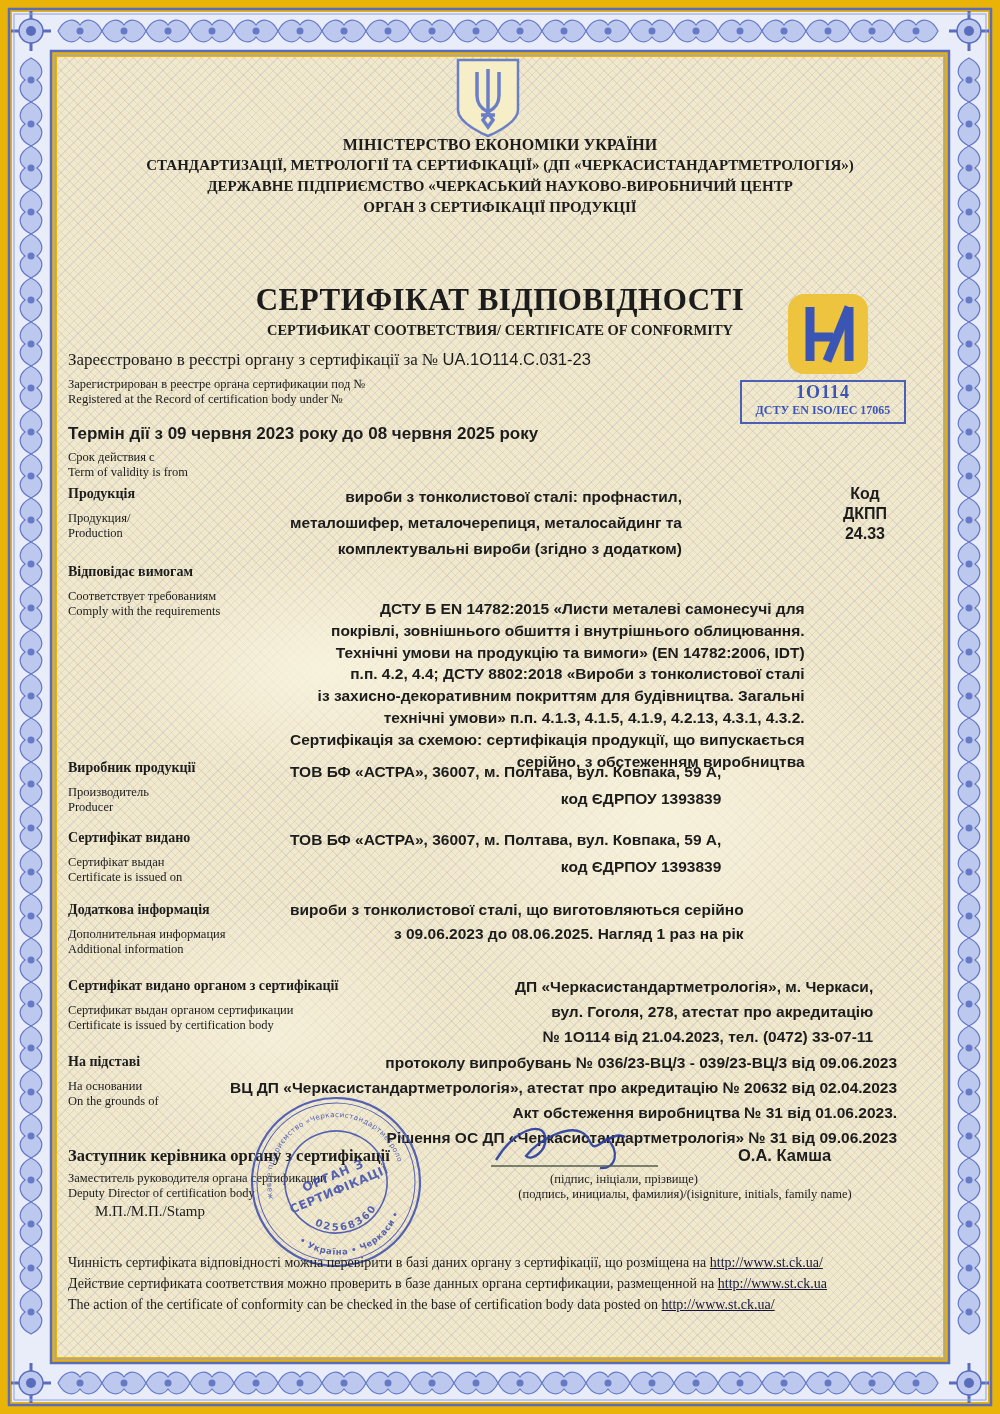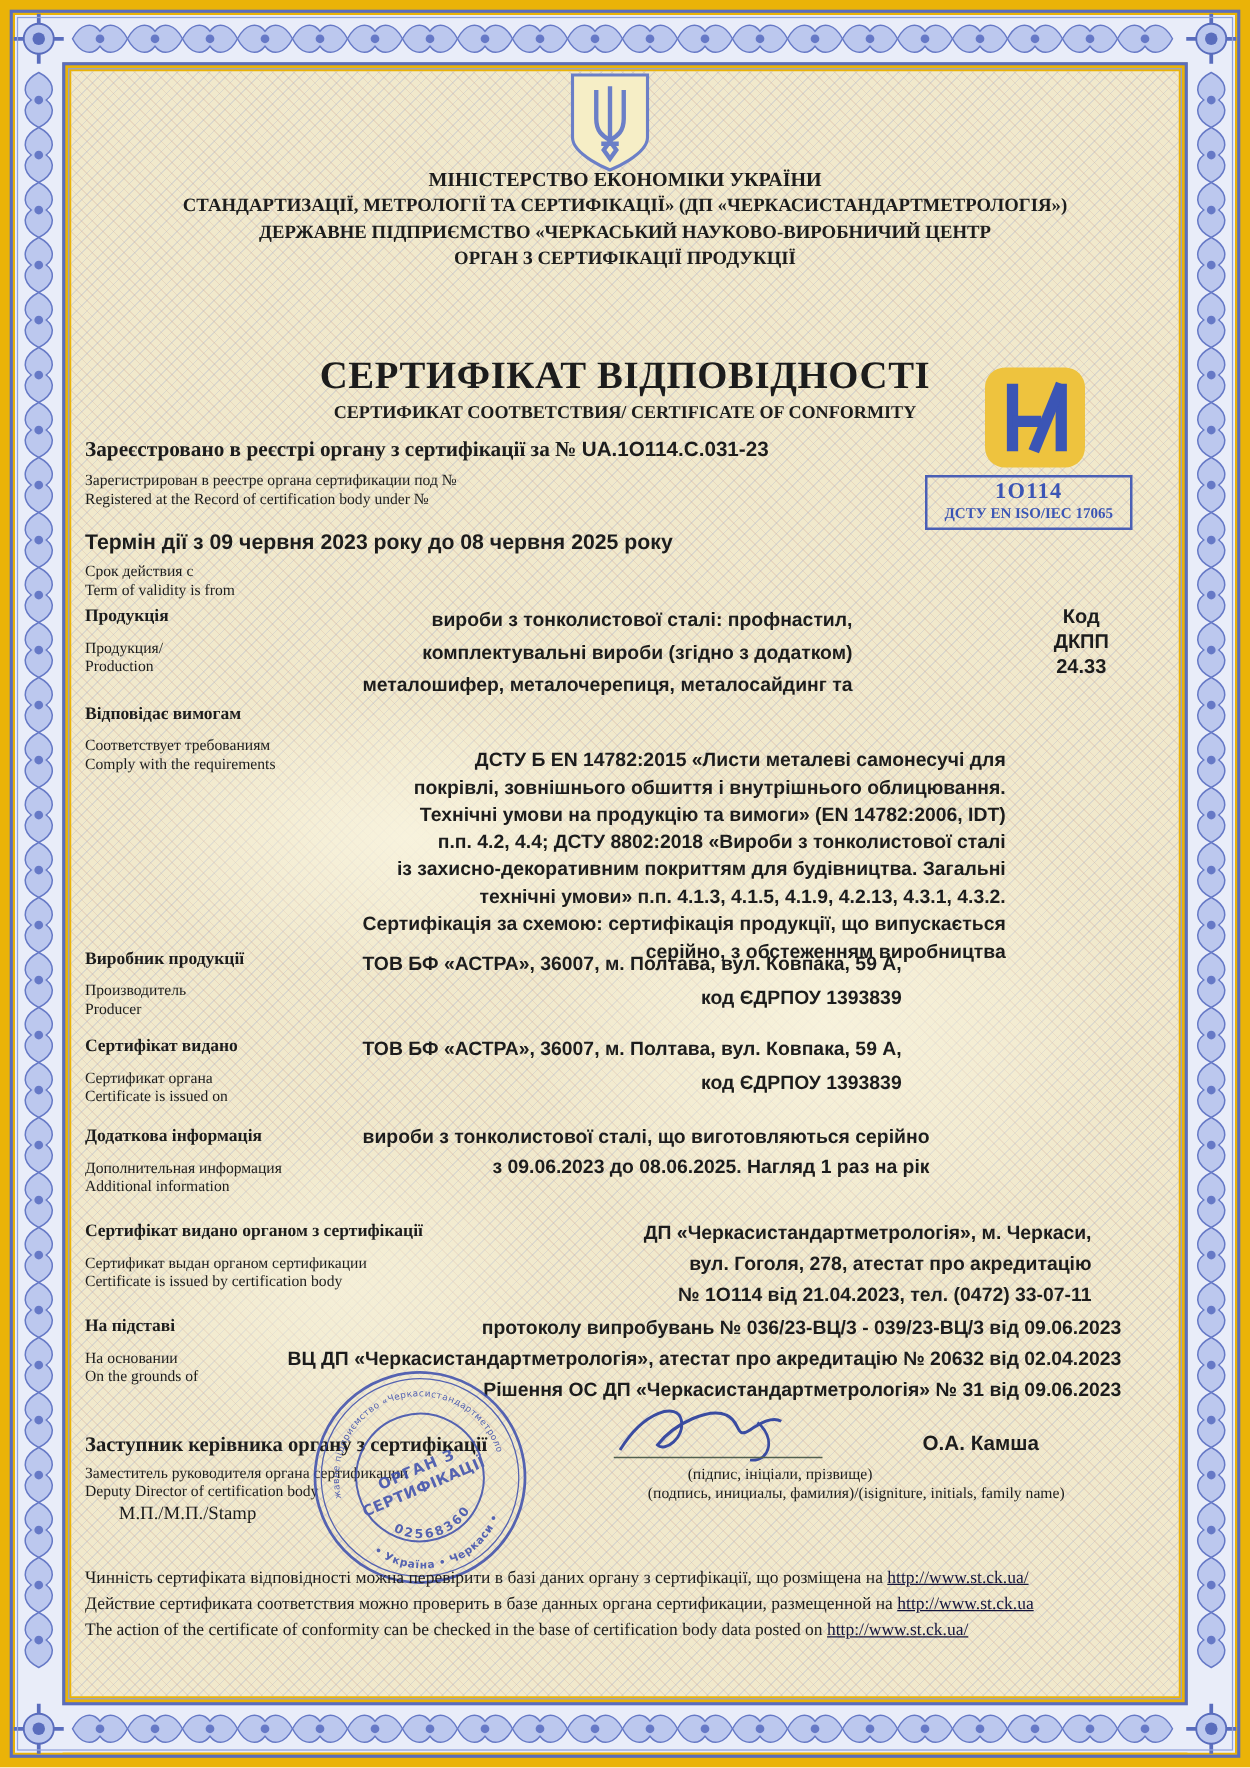--- a/index.html
+++ b/index.html
@@ -14,21 +14,21 @@
       repeating-linear-gradient(135deg, rgba(128,148,208,0.20) 0 1px, rgba(0,0,0,0) 1px 6px);}
   .wm{position:absolute;pointer-events:none;}
   .wm1{left:110px;top:555px;width:430px;height:230px;
        background:radial-gradient(ellipse at center, rgba(248,243,222,0.95) 0%, rgba(248,243,222,0) 70%);}
   .wm2{left:420px;top:620px;width:480px;height:400px;
        background:radial-gradient(ellipse at center, rgba(248,243,222,0.9) 0%, rgba(248,243,222,0) 70%);}
   .wm3{left:90px;top:900px;width:360px;height:260px;
        background:radial-gradient(ellipse at center, rgba(246,241,219,0.8) 0%, rgba(246,241,219,0) 70%);}
   .frame-svg{position:absolute;left:0;top:0;}
   
-  .serif-b{font-family:"Liberation Serif",serif;font-weight:bold;}
+  .serif-b{font-family:"Liberation Serif",serif;font-weight:normal;}
   .sans-b{font-family:"Liberation Sans",sans-serif;font-weight:bold;}
   .hdr{left:0;right:0;text-align:center;line-height:21px;}
   .hdr .h1{font-size:16px;font-weight:bold;}
   .hdr .h2{font-size:15px;font-weight:bold;}
   .title-main{left:0;right:0;text-align:center;font-size:31px;font-weight:bold;letter-spacing:0.5px;}
   .title-sub{left:0;right:0;text-align:center;font-size:14.5px;font-weight:bold;}
   .lbl{font-size:14px;font-weight:bold;white-space:nowrap;}
   .sub{font-size:12.5px;line-height:15px;white-space:nowrap;}
   .val{font-family:"Liberation Sans",sans-serif;font-weight:bold;font-size:15.5px;white-space:nowrap;text-align:right;}
   .lh26 div{line-height:26px;}
@@ -230,22 +230,22 @@
 
   <div class="abs validity-main sans-b" style="left:68px;top:424px;">Термін дії з 09 червня 2023 року  до  08 червня 2025 року</div>
   <div class="abs sub" style="left:68px;top:450px;">Срок действия с</div>
   <div class="abs sub" style="left:68px;top:465px;">Term of validity is from</div>
 
   <div class="abs lbl" style="left:68px;top:486px;">Продукція</div>
   <div class="abs sub" style="left:68px;top:511px;">Продукция/</div>
   <div class="abs sub" style="left:68px;top:526px;">Production</div>
   <div class="abs val lh26" style="left:290px;top:484px;">
     <div>вироби з тонколистової сталі: профнастил,</div>
+    <div>металошифер, металочерепиця, металосайдинг та</div>
     <div>комплектувальні вироби (згідно з додатком)</div>
-    <div>металошифер, металочерепиця, металосайдинг та</div>
   </div>
   <div class="abs val code-block" style="left:815px;top:484px;width:100px;">
     <div>Код</div>
     <div>ДКПП</div>
     <div>24.33</div>
   </div>
 
   <div class="abs lbl" style="left:68px;top:564px;">Відповідає вимогам</div>
   <div class="abs sub" style="left:68px;top:589px;">Соответствует требованиям</div>
   <div class="abs sub" style="left:68px;top:604px;">Comply with the requirements</div>
@@ -262,21 +262,21 @@
 
   <div class="abs lbl" style="left:68px;top:760px;">Виробник продукції</div>
   <div class="abs sub" style="left:68px;top:785px;">Производитель</div>
   <div class="abs sub" style="left:68px;top:800px;">Producer</div>
   <div class="abs val lh27" style="left:290px;top:758px;">
     <div>ТОВ БФ «АСТРА», 36007, м. Полтава, вул. Ковпака, 59 А,</div>
     <div>код ЄДРПОУ 1393839</div>
   </div>
 
   <div class="abs lbl" style="left:68px;top:830px;">Сертифікат видано</div>
-  <div class="abs sub" style="left:68px;top:855px;">Сертификат органа</div>
+  <div class="abs sub" style="left:68px;top:855px;">Сертифікат выдан</div>
   <div class="abs sub" style="left:68px;top:870px;">Certificate is issued on</div>
   <div class="abs val lh27" style="left:290px;top:826px;">
     <div>ТОВ БФ «АСТРА», 36007, м. Полтава, вул. Ковпака, 59 А,</div>
     <div>код ЄДРПОУ 1393839</div>
   </div>
 
   <div class="abs lbl" style="left:68px;top:902px;">Додаткова інформація</div>
   <div class="abs sub" style="left:68px;top:927px;">Дополнительная информация</div>
   <div class="abs sub" style="left:68px;top:942px;">Additional information</div>
   <div class="abs val lh24" style="left:290px;top:898px;">
@@ -292,20 +292,21 @@
     <div>вул. Гоголя, 278, атестат про акредитацію</div>
     <div>№ 1О114 від 21.04.2023, тел. (0472) 33-07-11</div>
   </div>
 
   <div class="abs lbl" style="left:68px;top:1054px;">На підставі</div>
   <div class="abs sub" style="left:68px;top:1079px;">На основании</div>
   <div class="abs sub" style="left:68px;top:1094px;">On the grounds of</div>
   <div class="abs val lh25" style="left:230px;top:1050px;">
     <div>протоколу випробувань № 036/23-ВЦ/3 - 039/23-ВЦ/3 від 09.06.2023</div>
     <div>ВЦ ДП «Черкасистандартметрологія», атестат про акредитацію № 20632 від 02.04.2023</div>
+    <div>Акт обстеження виробництва № 31 від 01.06.2023.</div>
     <div>Рішення ОС ДП «Черкасистандартметрологія» № 31 від 09.06.2023</div>
   </div>
 
   <div class="abs lbl" style="left:68px;top:1146px;font-size:16.5px;">Заступник керівника органу з сертифікації</div>
   <div class="abs sub" style="left:68px;top:1171px;">Заместитель руководителя органа сертификации</div>
   <div class="abs sub" style="left:68px;top:1186px;">Deputy Director of certification body</div>
   <div class="abs mp" style="left:95px;top:1203px;">М.П./М.П./Stamp</div>
 
   <svg class="abs sig-svg" style="left:488px;top:1116px;" width="175" height="62" viewBox="0 0 175 62">
     <path d="M8,44 C28,12 54,6 57,20 C60,34 44,46 38,40 C52,22 80,10 93,16 C105,21 100,36 112,28 C121,22 130,17 137,21" stroke="#2b3f9e" stroke-width="2.4" fill="none"></path>

